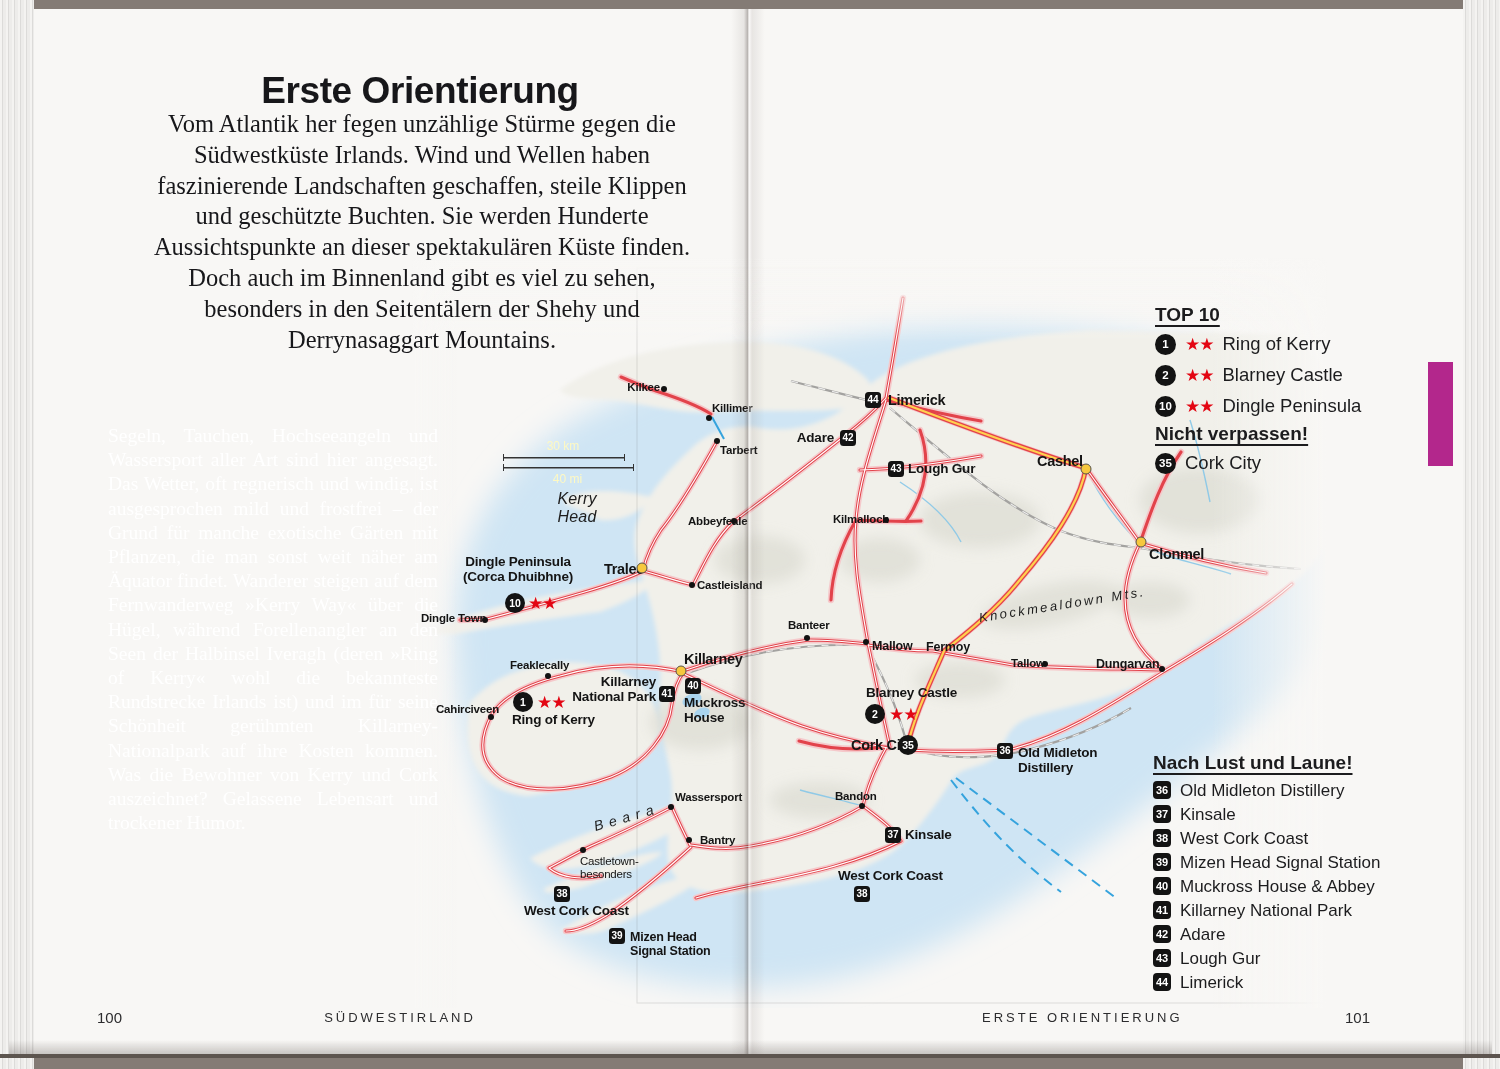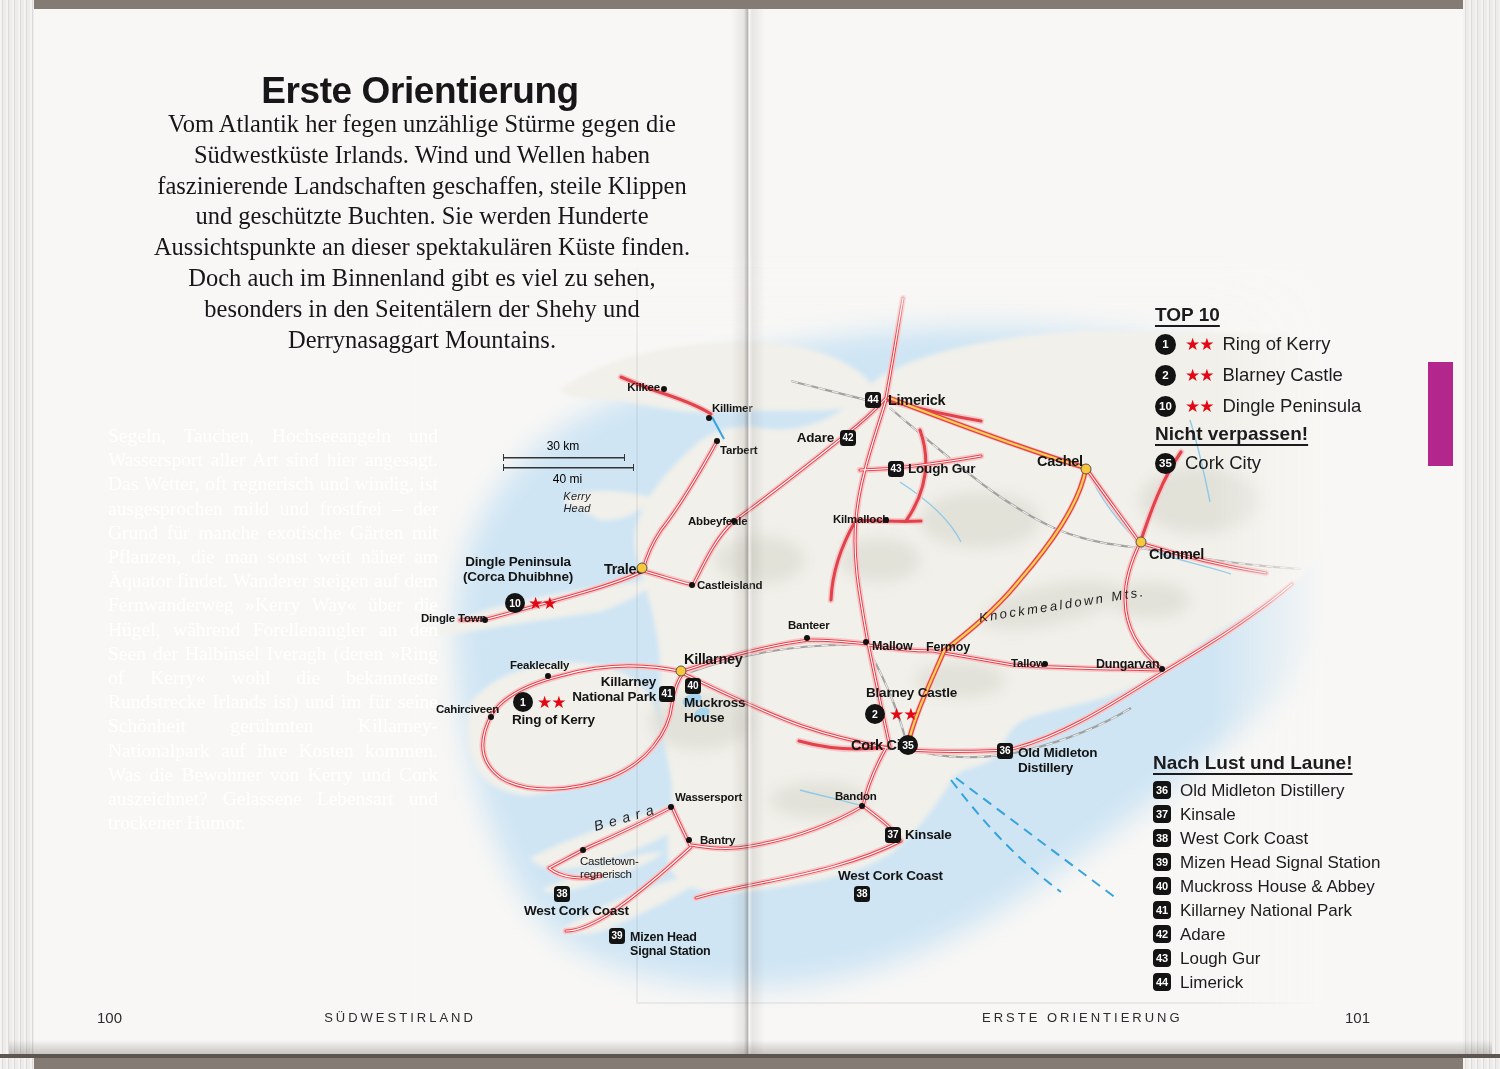--- a/index.html
+++ b/index.html
@@ -36,30 +36,30 @@
   .fade{position:absolute;z-index:2}
   .layer{position:absolute;left:0;top:0;width:1500px;height:1069px;z-index:4;pointer-events:none}
   .ml{position:absolute;font:700 12px/1.1 "Liberation Sans",sans-serif;color:#141414;
       white-space:pre-line;letter-spacing:-.2px}
   .sm{font-size:11.5px}
   .md{font-size:12.5px}
   .town{font-size:14.5px;letter-spacing:-.3px}
   .poi{font-size:13.5px}
   .ctr{transform:translateX(-50%);text-align:center}
   .rt{text-align:right}
-  .ital{font-style:italic;font-weight:400;font-size:11px;color:#1e1e1e;letter-spacing:.2px}
+  .ital{font-style:italic;font-weight:400;font-size:16px;color:#1e1e1e;letter-spacing:.2px}
   .dot{position:absolute;width:6px;height:6px;background:#111;border-radius:50%;transform:translate(-50%,-50%)}
   .ydot{position:absolute;width:9px;height:9px;background:#f7c83e;border:1.6px solid #55524a;border-radius:50%;
         transform:translate(-50%,-50%);box-sizing:content-box}
   .mcirc{position:absolute;width:20px;height:20px;border-radius:50%;background:#131313;color:#fff;
          font:700 10.5px/20px "Liberation Sans",sans-serif;text-align:center;transform:translate(-50%,-50%)}
   .msq{position:absolute;width:16px;height:16px;border-radius:3.5px;background:#131313;color:#fff;
        font:700 10px/16px "Liberation Sans",sans-serif;text-align:center;transform:translate(-50%,-50%)}
   .stars{position:absolute;color:#e30613;font:400 17px/1 "DejaVu Sans",sans-serif;letter-spacing:-1px}
-  .scale{position:absolute;left:503px;top:438px;width:130px;font:500 12px/1 "Liberation Sans",sans-serif;color:#000000}
+  .scale{position:absolute;left:503px;top:438px;width:130px;font:500 12px/1 "Liberation Sans",sans-serif;color:#fef9c3}
   .sline{height:7px;border-left:1.5px solid #333;border-right:1.5px solid #333;
          background:linear-gradient(#333,#333) center/100% 1.5px no-repeat}
   .stext{text-align:center;padding:2px 0}
 
   
   .listblk{position:absolute;z-index:6;font-family:"Liberation Sans",sans-serif;color:#1c1c1e}
   .lhead{font:700 19px/1 "Liberation Sans",sans-serif;color:#1c1c1e;
          text-decoration:underline;text-decoration-thickness:2px;text-underline-offset:4px}
   .lrow{display:flex;align-items:center;gap:9px;margin-top:10px;font:400 18.5px/1 "Liberation Sans",sans-serif}
   .lrow .lc{flex:0 0 21px;width:21px;height:21px;border-radius:50%;background:#131313;color:#fff;
@@ -358,21 +358,21 @@
 Distillery</div>
 
     <div class="ml sm" style="left:675px;top:791px">Wassersport</div>
     <i class="dot" style="left:671px;top:807px"></i>
     <div class="ml ital" style="left:593px;top:810px;letter-spacing:6px;font-size:14px;transform:rotate(-16deg)">Beara</div>
     <div class="ml sm" style="left:835px;top:790px">Bandon</div>
     <i class="dot" style="left:862px;top:806px"></i>
     <div class="ml sm" style="left:700px;top:834px">Bantry</div>
     <i class="dot" style="left:689px;top:840px"></i>
     <div class="ml sm" style="left:580px;top:855px;font-weight:400">Castletown-
-regnerisch</div>
+besonders</div>
     <i class="dot" style="left:583px;top:850px"></i>
 
     <span class="msq" style="left:562px;top:894px">38</span>
     <div class="ml poi" style="left:524px;top:904px">West Cork Coast</div>
     <span class="msq" style="left:617px;top:936px">39</span>
     <div class="ml md" style="left:630px;top:931px">Mizen Head
 Signal Station</div>
 
     <span class="msq" style="left:893px;top:835px">37</span>
     <div class="ml poi" style="left:905px;top:828px">Kinsale</div>

